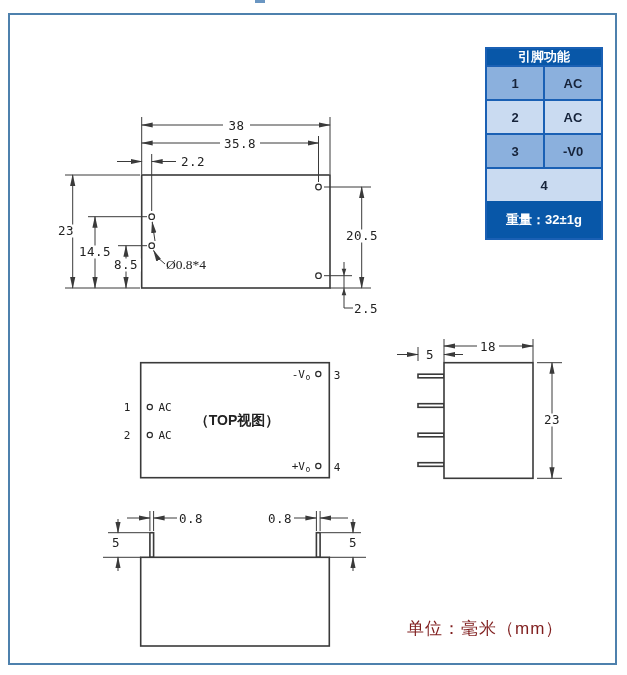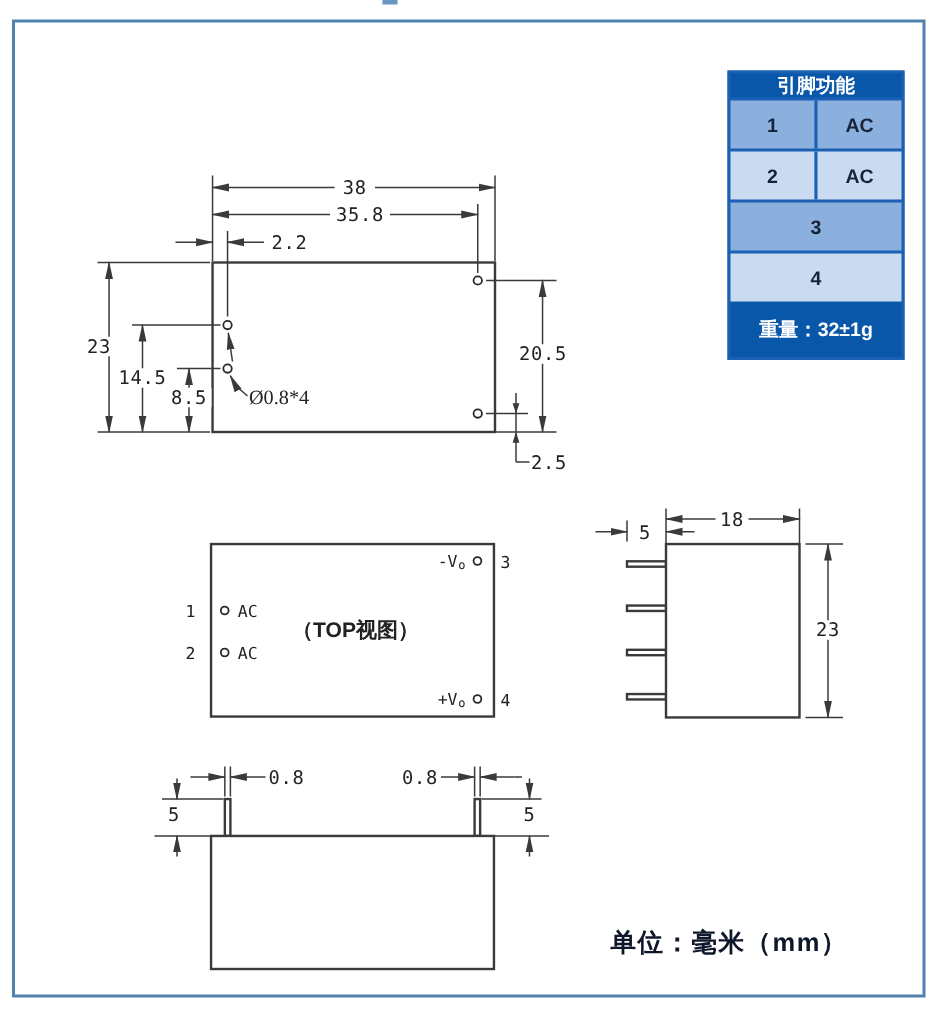--- a/index.html
+++ b/index.html
@@ -28,22 +28,22 @@
   .body-ln{stroke:#3A3A3A;stroke-width:1.6;fill:#ffffff;}
   .hole{stroke:#2A2A2A;stroke-width:1.2;fill:#ffffff;}
   .bg{fill:#ffffff;stroke:none;}
   .dim{font-family:"DejaVu Sans Mono",monospace;font-size:12.5px;fill:#222;letter-spacing:0.5px;}
   .dim-s{font-family:"DejaVu Sans Mono",monospace;font-size:11px;fill:#222;}
   .dim-xs{font-family:"DejaVu Sans Mono",monospace;font-size:8px;fill:#222;}
   .serif{font-family:"Liberation Serif",serif;font-size:13.5px;fill:#222;}
   .cn{font-family:"Liberation Sans",sans-serif;font-weight:bold;font-size:14px;fill:#222;}
   .arrhead{fill:#3A3A3A;stroke:none;}
 
-  .unit-note{position:absolute;left:407px;top:617px;font-size:17px;font-weight:bold;
-             color:#0f172a;letter-spacing:1px;}
+  .unit-note{position:absolute;left:407px;top:617px;font-size:17px;font-weight:normal;
+             color:#7f1d1d;letter-spacing:1px;}
 </style>
 </head>
 <body>
 
 <div class="canvas">
   <div class="top-fragment"></div>
   <div class="frame"></div>
 
   <svg width="627" height="675" viewBox="0 0 627 675">
     <defs>
@@ -200,20 +200,21 @@
     <div class="pt-row odd">
       <div class="pt-cell num">1</div>
       <div class="pt-cell func">AC</div>
     </div>
     <div class="pt-row even">
       <div class="pt-cell num">2</div>
       <div class="pt-cell func">AC</div>
     </div>
     <div class="pt-row odd">
       <div class="pt-cell num">3</div>
+      <div class="pt-cell func">-V0</div>
     </div>
     <div class="pt-row even">
       <div class="pt-cell num">4</div>
     </div>
     <div class="pt-footer">重量：32±1g</div>
   </div>
 
   <div class="unit-note">单位：毫米（mm）</div>
 </div>
 

